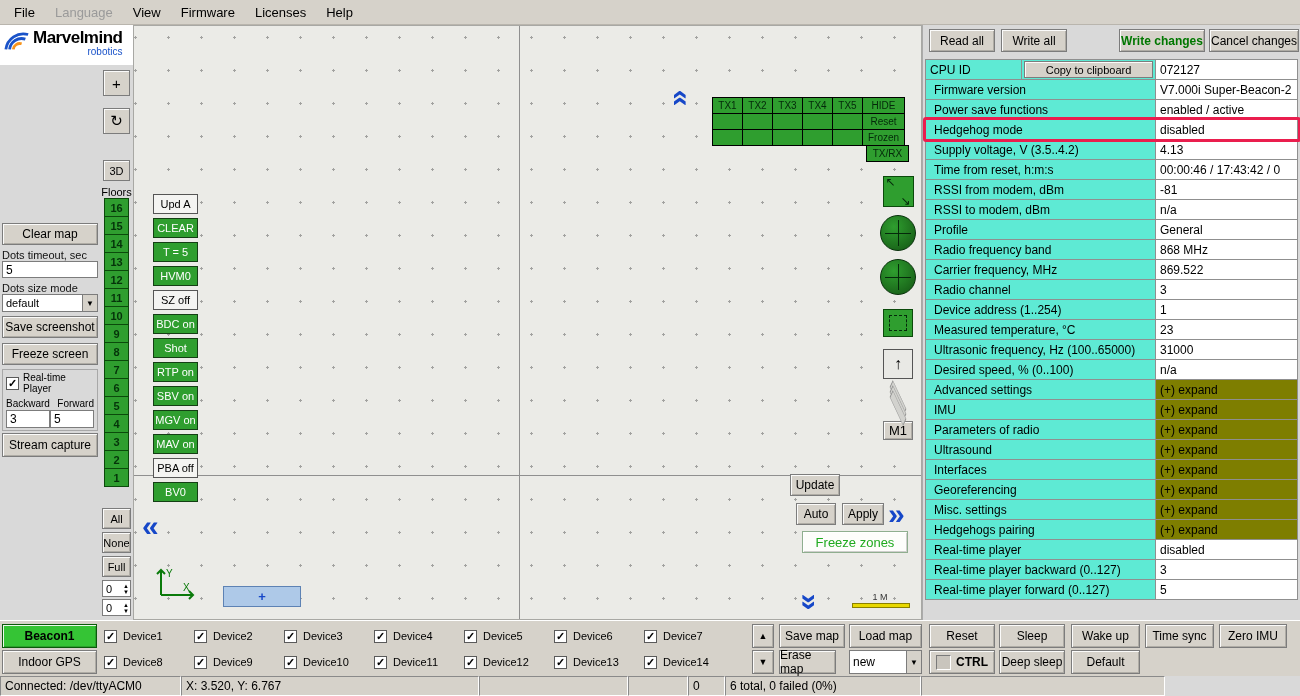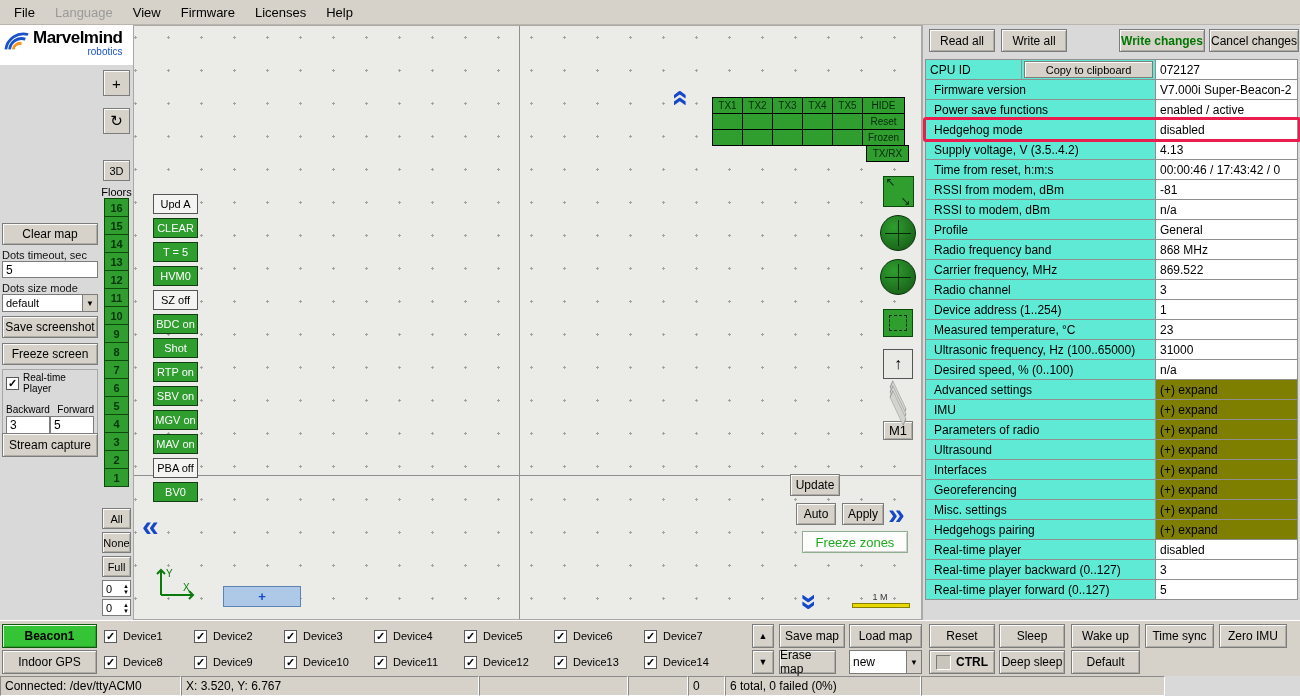--- a/index.html
+++ b/index.html
@@ -24,21 +24,21 @@
   .sb-abs{position:absolute;left:2px;right:2px}
   .lbl{font-size:11px;color:#111}
   .tfield{background:#fff;border:1px solid #7c7c7c;font:12px "Liberation Sans",sans-serif;padding:1px 3px;width:100%}
   .combo{display:flex;background:#fff;border:1px solid #7c7c7c;height:18px;align-items:center}
   .combo .combo-text{flex:1;padding:0 3px;font-size:11px}
   .combo .combo-arrow{width:15px;height:100%;background:#d6d2ca;border-left:1px solid #7c7c7c;display:flex;align-items:center;justify-content:center;font-size:8px}
   .cb{width:13px;height:13px;background:#fff;border:1px solid #5a5a5a;display:inline-flex;align-items:center;justify-content:center;flex:0 0 13px}
   .cb.checked::after{content:"✓";font-size:11px;font-weight:bold;line-height:1}
   .rt-group{position:absolute;left:2px;right:2px;border:1px solid #a8a8a8;padding:2px 3px}
   .rt-head{display:flex;align-items:center;gap:4px;font-size:10px}
-  .rt-labels{display:flex;justify-content:space-between;font-size:10px;margin-top:10px}
+  .rt-labels{display:flex;justify-content:space-between;font-size:10px;margin-top:4px}
   .rt-inputs{display:flex;justify-content:space-between;margin-top:1px}
   .rt-inputs .tfield{width:44px}
 
   
   .tools{position:absolute;left:100px;top:62px;width:33px;height:558px;font-size:11px}
   .tool-btn{position:absolute;left:3px;width:27px;height:26px;background:#d6d2ca;border:1px solid #7c7c7c;box-shadow:inset 1px 1px 0 rgba(255,255,255,.9);display:flex;align-items:center;justify-content:center;font-size:15px}
   .floors-label{position:absolute;left:0;width:33px;text-align:center;font-size:11px}
   .floors{position:absolute;left:4px;width:25px;display:flex;flex-direction:column}
   .floor-btn{height:19px;background:#2f9e2f;border:1px solid #0b4a0b;margin-top:-1px;display:flex;align-items:center;justify-content:center;font-size:11px;font-weight:bold;color:#05330a}
   .floor-btn:first-child{margin-top:0}

